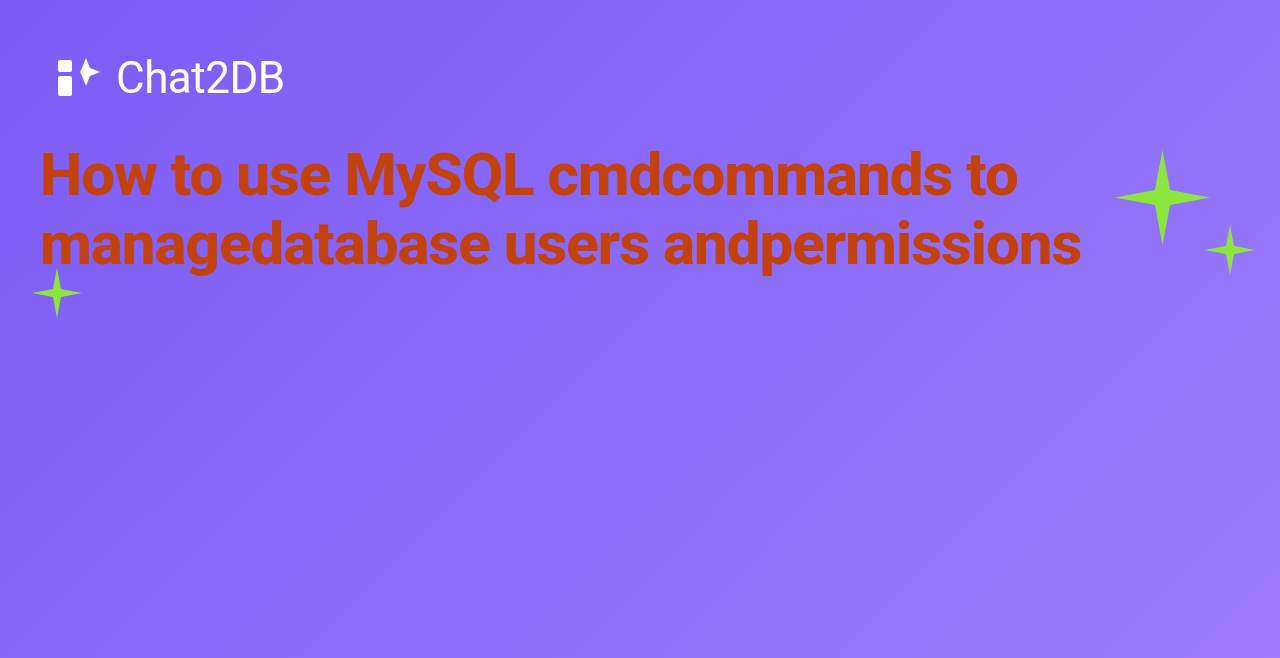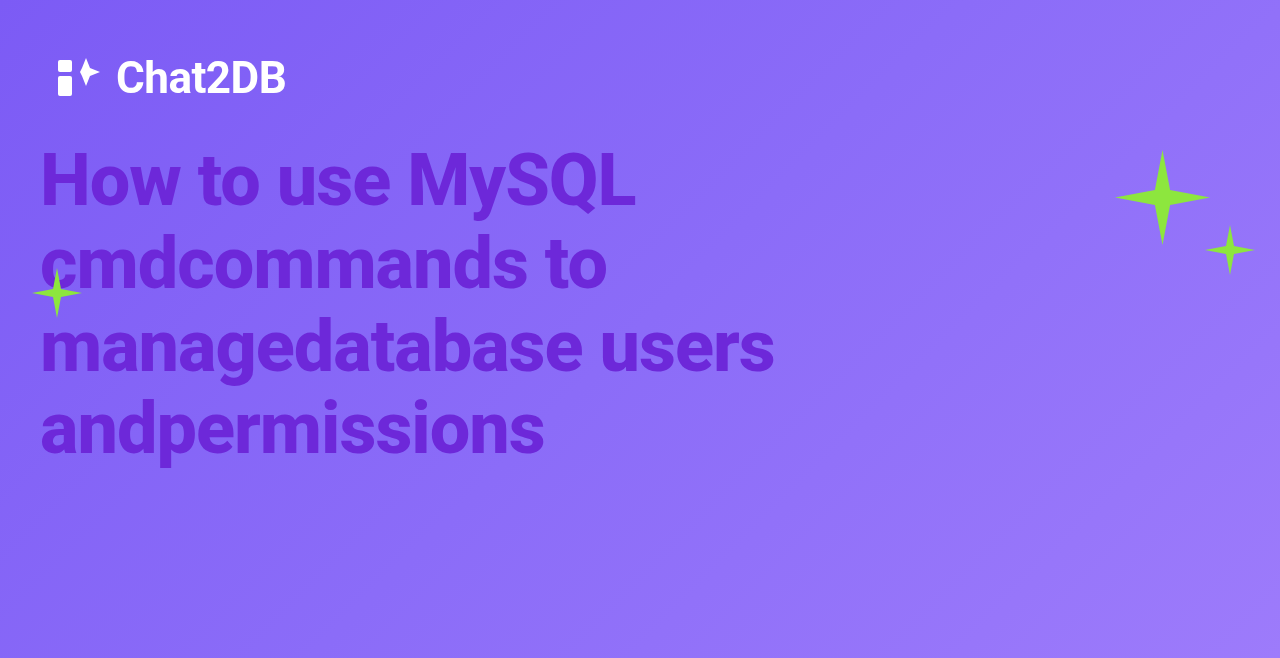--- a/index.html
+++ b/index.html
@@ -24,30 +24,30 @@
       gap: 12px;
     }
     .logo-icon {
       width: 48px;
       height: 48px;
       position: relative;
     }
     .logo-text {
       color: #ffffff;
       font-size: 44px;
-      font-weight: 700;
+      font-weight: 400;
       letter-spacing: -0.5px;
     }
     .headline {
       position: absolute;
       top: 140px;
       left: 40px;
       right: 140px;
-      color: #6d28d9;
-      font-size: 72px;
+      color: #c2410c;
+      font-size: 60px;
       font-weight: 800;
       line-height: 1.15;
       letter-spacing: -1px;
     }
     .sparkle {
       position: absolute;
       fill: #8de63e;
     }
     .sparkle-top-right-large {
       top: 150px;

